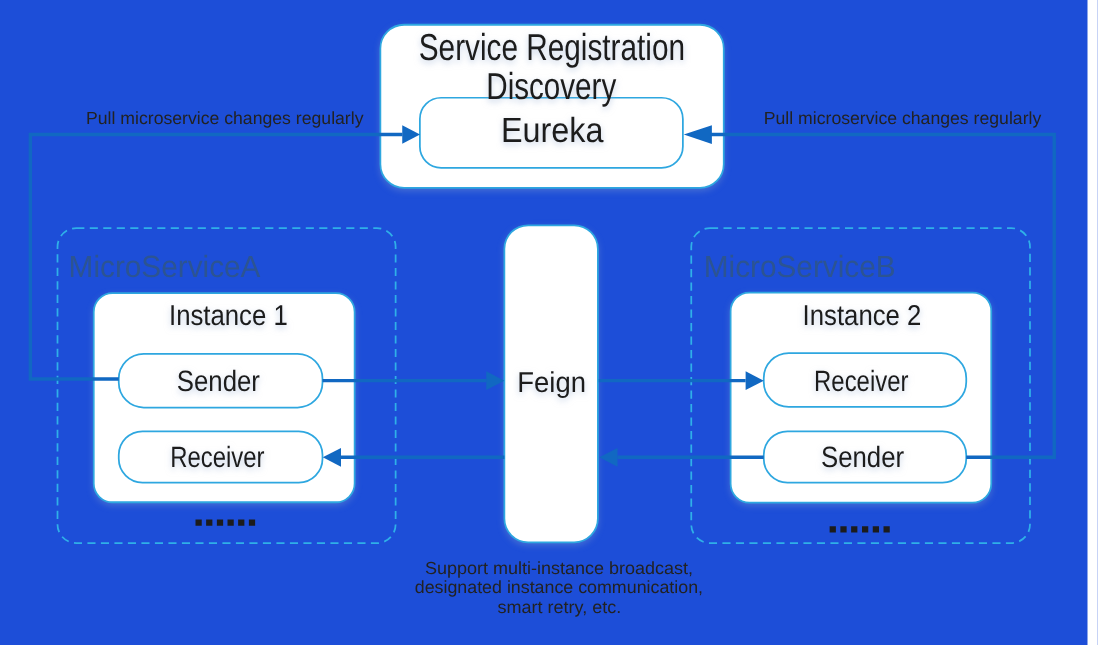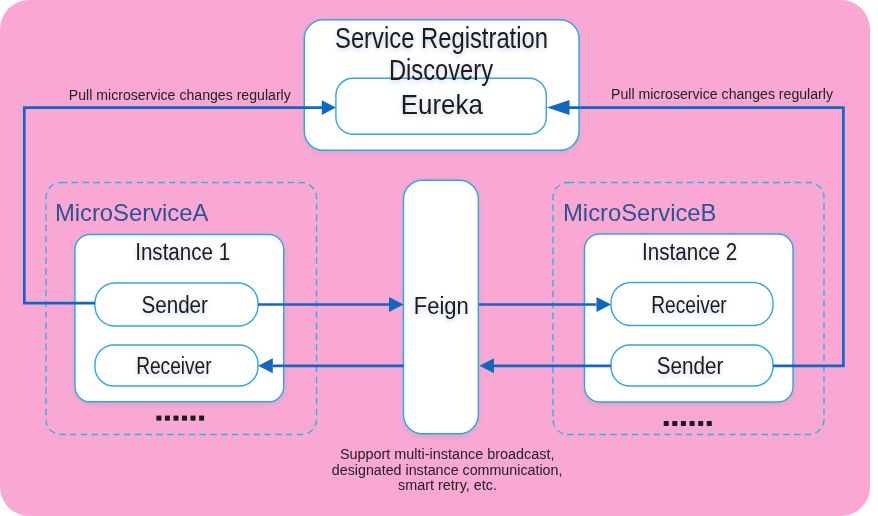--- a/index.html
+++ b/index.html
@@ -1,16 +1,16 @@
 <!DOCTYPE html>
 <html><head>
 <meta charset="utf-8">
 <style>
   html,body{margin:0;padding:0;background:#ffffff;}
-  #stage{position:relative;width:870px;height:516px;background:#f9a8d4;overflow:hidden;border-radius:29px;}
+  #stage{position:relative;width:870px;height:516px;background:#1d4ed8;overflow:hidden;}
   svg{position:absolute;left:0;top:0;}
   text{font-family:"Liberation Sans",sans-serif;}
   .boxshadow{filter:drop-shadow(0 2px 2.5px rgba(140,165,205,0.35));}
   .txtshadow{filter:drop-shadow(0 2px 2.5px rgba(140,165,205,0.55));}
 </style>
 </head>
 <body>
 <div id="stage">
 <svg width="878" height="516" viewBox="0 0 878 516">
 

